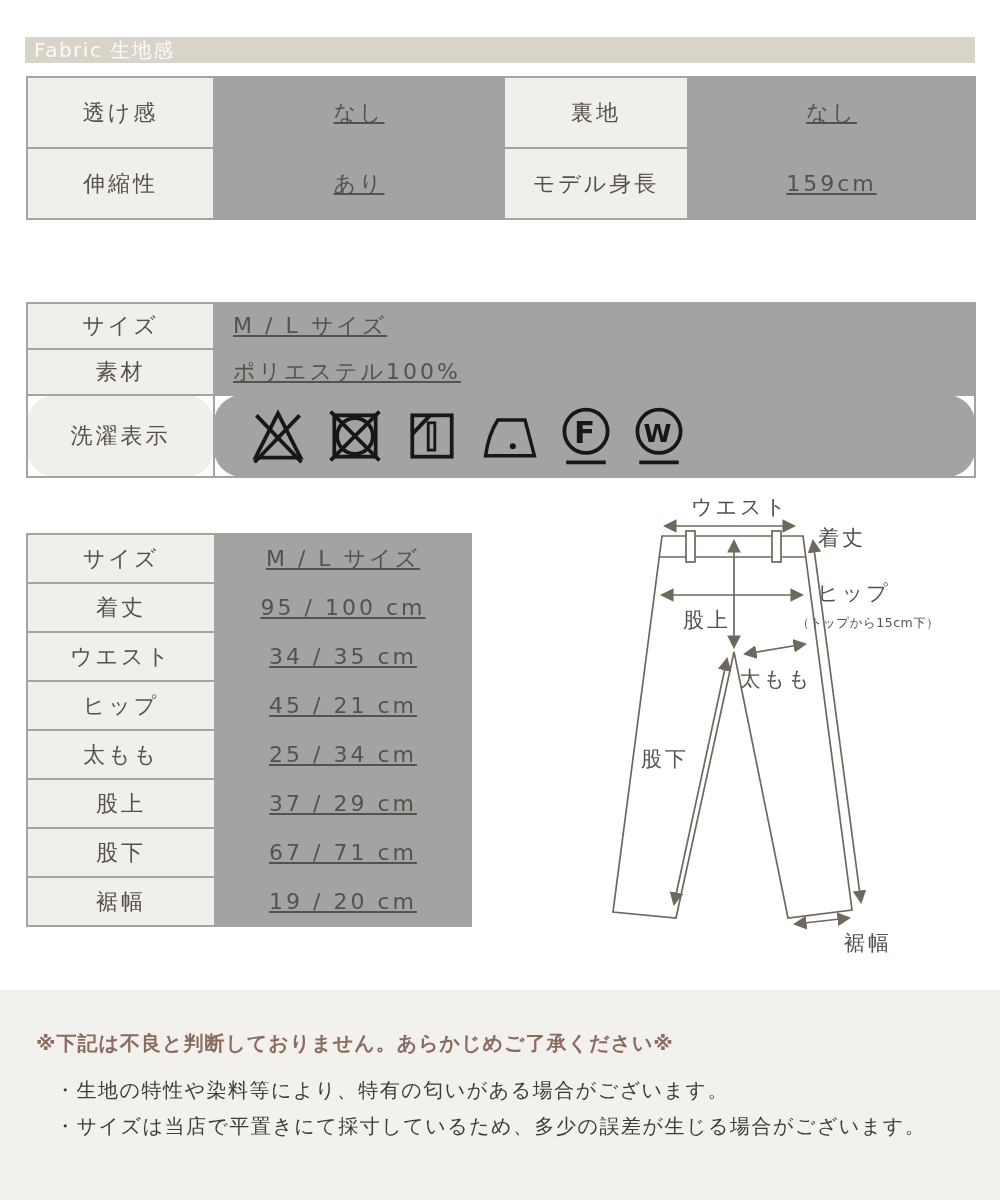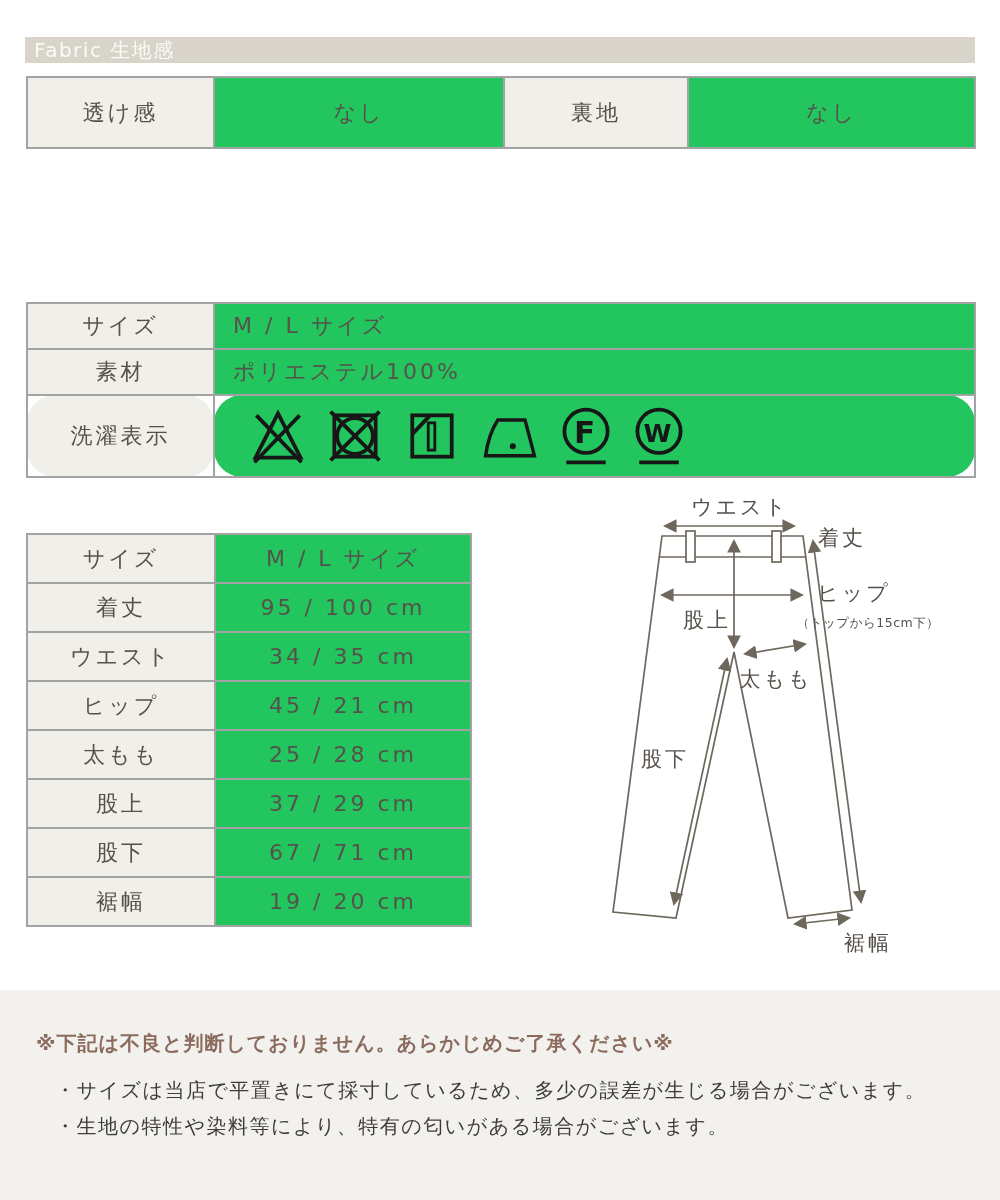--- a/index.html
+++ b/index.html
@@ -6,21 +6,21 @@
   .stage{position:relative;width:1000px;height:1200px;background:#ffffff;overflow:hidden;
          font-family:"DejaVu Sans","Liberation Sans",sans-serif;color:#4d4a44;}
   .notes-bg{position:absolute;top:990px;left:0;width:1000px;height:210px;background:#f2f1ee;}
   .bar{position:absolute;left:25px;width:950px;height:26px;background:#d9d4c9;color:#fbfaf6;
        font-size:20px;line-height:26px;padding-left:9px;letter-spacing:1.5px;box-sizing:border-box;}
   .bar-fabric{top:37px;}
   .bar-size{top:264px;}
   table{border-collapse:collapse;position:absolute;table-layout:fixed;}
   td{border:2px solid #a3a3a3;font-size:22px;letter-spacing:3px;overflow:hidden;white-space:nowrap;}
   td.lbl{background:#f1efe9;text-align:center;color:#56524b;}
-  td.val{background:#22c55e;text-align:center;color:#56524b;}
+  td.val{background:#a3a3a3;text-align:center;color:#56524b;text-decoration:underline;}
   .tbl-fabric{left:26px;top:76px;width:948px;}
   .tbl-fabric td{height:67px;}
   .tbl-info{left:26px;top:302px;width:948px;}
   .tbl-info td{height:42px;}
   .tbl-info td.val{text-align:left;padding-left:18px;}
   .tbl-info tr.care-row td{height:78px;border-radius:28px;}
   .care-cell{display:flex;align-items:center;gap:19px;padding-left:16px;}
   .care-cell svg{display:block;}
   .tbl-meas{left:26px;top:533px;width:444px;}
   .tbl-meas td{height:45px;}
@@ -47,20 +47,26 @@
         <col style="width:184px">
         <col style="width:287px">
       </colgroup>
     <tbody>
         <tr>
       <td class="lbl">透け感</td>
       <td class="val">なし</td>
       <td class="lbl">裏地</td>
       <td class="val">なし</td>
     </tr>
+    <tr>
+      <td class="lbl">伸縮性</td>
+      <td class="val">あり</td>
+      <td class="lbl">モデル身長</td>
+      <td class="val">159cm</td>
+    </tr>
   </tbody>
     </table>
 
 
   <table class="tbl-info">
     <colgroup>
         <col style="width:187px">
         <col style="width:761px">
       </colgroup>
     <tbody>
@@ -141,21 +147,21 @@
     <tr>
       <td class="lbl">ウエスト</td>
       <td class="val">34 / 35 cm</td>
     </tr>
     <tr>
       <td class="lbl">ヒップ</td>
       <td class="val">45 / 21 cm</td>
     </tr>
     <tr>
       <td class="lbl">太もも</td>
-      <td class="val">25 / 28 cm</td>
+      <td class="val">25 / 34 cm</td>
     </tr>
     <tr>
       <td class="lbl">股上</td>
       <td class="val">37 / 29 cm</td>
     </tr>
     <tr>
       <td class="lbl">股下</td>
       <td class="val">67 / 71 cm</td>
     </tr>
     <tr>
@@ -189,17 +195,17 @@
     <text x="274" y="110" font-size="21" letter-spacing="3" text-anchor="middle">ヒップ</text>
     <text x="288" y="137" font-size="12.5" letter-spacing="0.5" text-anchor="middle">（トップから15cm下）</text>
     <text x="127" y="137" font-size="21" letter-spacing="3" text-anchor="middle">股上</text>
     <text x="196" y="196" font-size="21" letter-spacing="3" text-anchor="middle">太もも</text>
     <text x="85" y="276" font-size="21" letter-spacing="3" text-anchor="middle">股下</text>
     <text x="288" y="460" font-size="21" letter-spacing="3" text-anchor="middle">裾幅</text>
   </svg>
 
   <div class="note-heading">※下記は不良と判断しておりません。あらかじめご了承ください※</div>
   <div class="note-list">
+    <div>・生地の特性や染料等により、特有の匂いがある場合がございます。</div>
     <div>・サイズは当店で平置きにて採寸しているため、多少の誤差が生じる場合がございます。</div>
-    <div>・生地の特性や染料等により、特有の匂いがある場合がございます。</div>
   </div>
 
 </div>
 
 </body></html>

